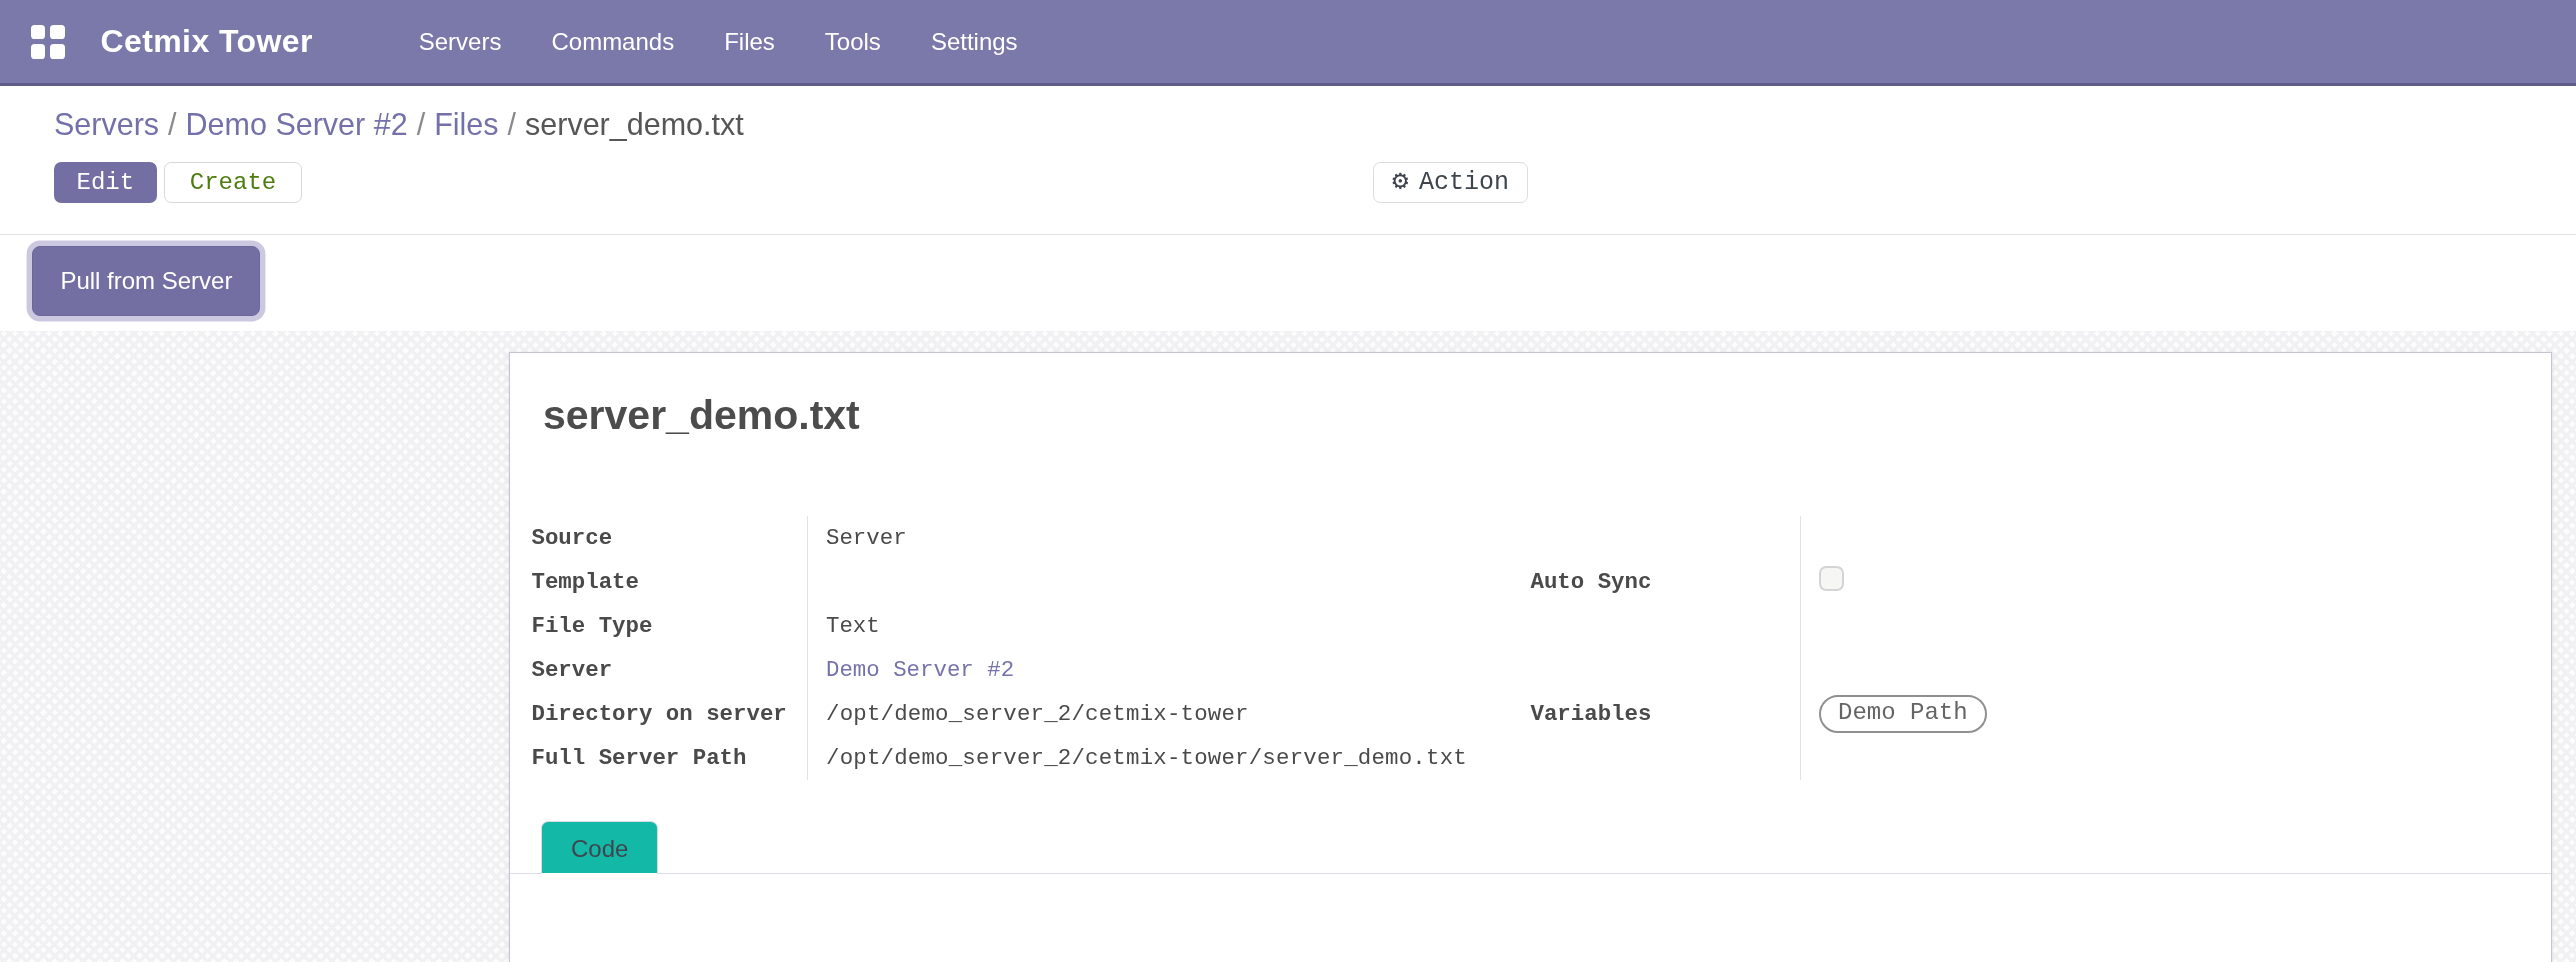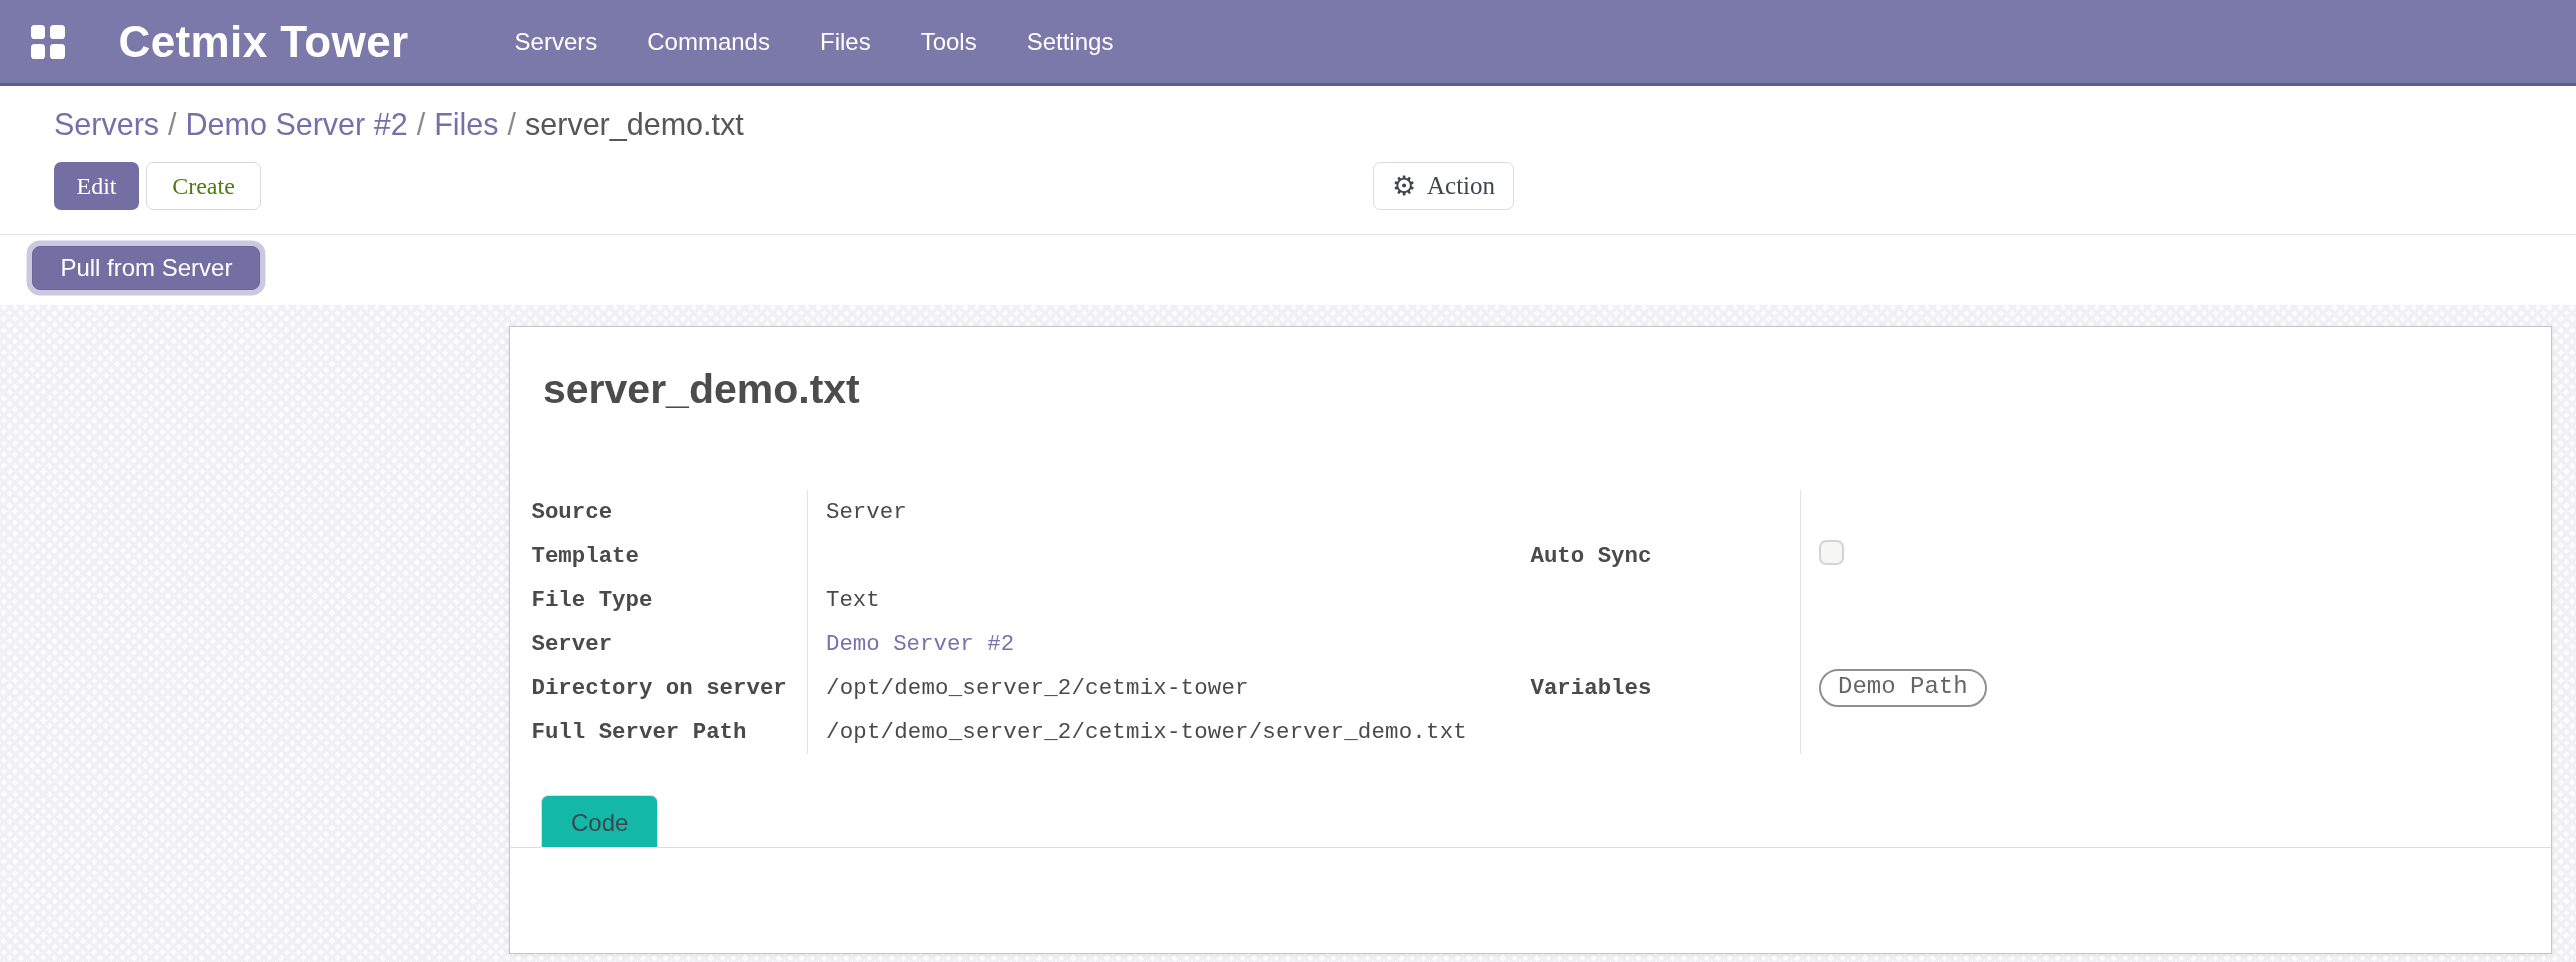--- a/index.html
+++ b/index.html
@@ -4,42 +4,42 @@
 <style>
   * { margin:0; padding:0; box-sizing:border-box; }
   html,body { width:2576px; height:962px; overflow:hidden;
     font-family:"Liberation Sans","DejaVu Sans",sans-serif; background:#fff; color:#4a4a4a; }
 
   
   .navbar { height:86px; background:var(--navbar-bg,#7b79a9); border-bottom:3.6px solid var(--navbar-border,#605d8a);
     display:flex; align-items:center; padding:0 30.5px; }
   .apps-icon { width:34px; height:34px; display:grid; grid-template-columns:1fr 1fr; gap:5.4px; cursor:pointer; }
   .apps-icon span { background:#fff; border-radius:3.6px; }
-  .brand { color:#fff; font-size:44px; font-weight:700; margin-left:54px; letter-spacing:0.4px; cursor:pointer; }
+  .brand { color:#fff; font-size:32px; font-weight:700; margin-left:36px; letter-spacing:0.4px; cursor:pointer; }
   .nav-menu { display:flex; margin-left:106px; gap:50px; }
   .nav-item { color:#fff; font-size:24px; cursor:pointer; }
 
   
   .control-panel { background:#fff; padding:16px 14px 18px;margin-left:40px; }
   .breadcrumb { font-size:30.5px; margin:5.4px 0 20px; }
   .breadcrumb a { color:var(--link,#7470aa); text-decoration:none; cursor:pointer; }
   .crumb-sep { color:#8a8a8a; margin:0 9px; }
   .crumb-current { color:#565656; }
   .cp-buttons { position:relative; height:54px; display:flex; gap:7.2px; }
-  .btn { height:48px; font-size:24px; border-radius:7.2px; border:1.8px solid transparent;
-    padding:0 21.5px; cursor:pointer; display:inline-flex; align-items:center; font-family:Liberation Serif, serif; }
+  .btn { height:41px; font-size:24px; border-radius:7.2px; border:1.8px solid transparent;
+    padding:0 21.5px; cursor:pointer; display:inline-flex; align-items:center; font-family:Liberation Mono, monospace; }
   .btn-edit { background:var(--accent,#746fa2); color:#fff; }
   .btn-create { background:#fff; border-color:#d8d8d8; color:#4d7c0f; padding:0 25px; }
   .btn-action { position:absolute; left:1319px; top:0; background:#fff; border-color:#d9dce1;
     color:#3f454d; font-size:25px; gap:10.8px; padding:0 18px; }
   .gear { font-size:27px; line-height:1; }
 
   
   .statusbar { background:#fff; border-top:1.8px solid #e3e3e3; padding:10.8px 0 14.4px 27px; }
-  .btn-pull { background:var(--accent,#746fa2); color:#fff; font-size:24px; height:44px;
+  .btn-pull { background:var(--accent,#746fa2); color:#fff; font-size:24px; height:70px;
     padding:0 27px; border:0.9px solid #6c679a; border-radius:8px; cursor:pointer; font-family:inherit;
     box-shadow:0 0 0 5.4px var(--accent-ring,#cbc8e0); margin-left:5.4px; }
 
   
   .content { position:relative; height:663px; background-color:#fcfcfd;
     background-image:
       repeating-linear-gradient(45deg,  #f1f1f3 0 3.6px, transparent 3.6px 8px),
       repeating-linear-gradient(-45deg, #f1f1f3 0 3.6px, transparent 3.6px 8px); }
   .sheet { position:absolute; left:509px; top:21.5px; width:2043px; height:628px; background:#fff;
     border:1.8px solid #c6c4d3; box-shadow:0 0.9px 5.4px rgba(60,60,90,.10); }

